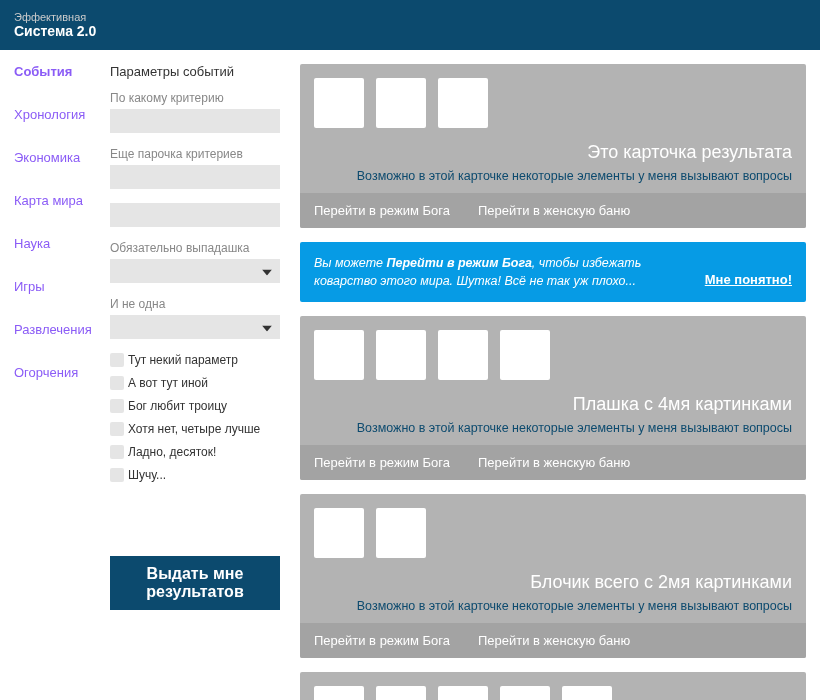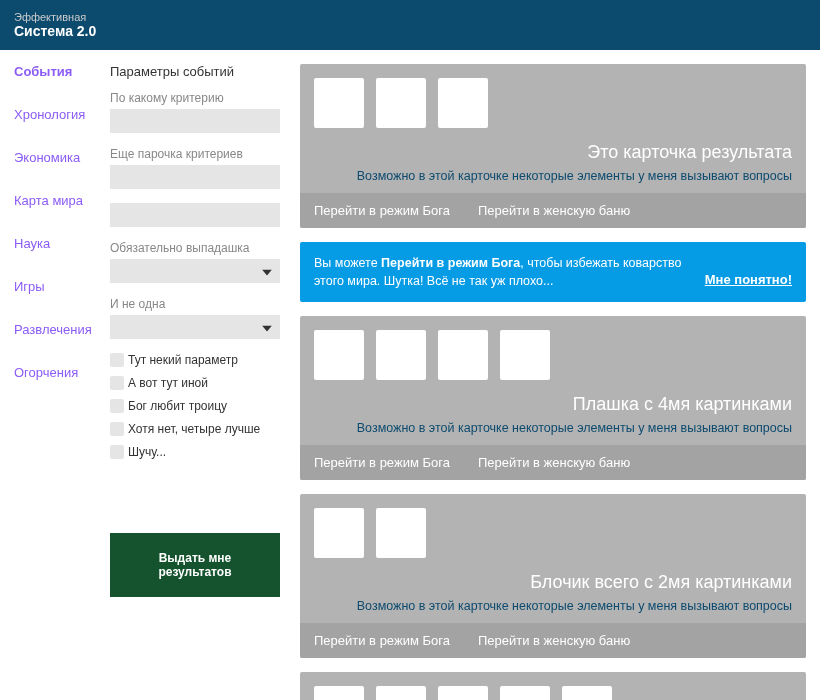--- a/index.html
+++ b/index.html
@@ -21,34 +21,34 @@
   .filter-group { margin-bottom: 14px; }
   .text-input { width: 100%; height: 24px; background: #e5e5e5; border: none; padding: 0 6px; font-size: 12px; }
   .date-row { display: flex; gap: 8px; }
   .date-row .text-input { width: 50%; }
   .select-wrap { position: relative; width: 100%; }
   .select-input { width: 100%; height: 24px; background: #e5e5e5; border: none; padding: 0 6px; font-size: 12px; appearance: none; -webkit-appearance: none; }
   .select-caret { position: absolute; right: 8px; top: 50%; transform: translateY(-50%); pointer-events: none; }
   .checkbox-row { display: flex; align-items: center; gap: 4px; margin-bottom: 9px; cursor: pointer; }
   .checkbox-box { width: 14px; height: 14px; background: #e5e5e5; border-radius: 2px; flex: 0 0 14px; }
   .checkbox-label { font-size: 12px; color: #333; }
-  .submit-btn { background: #14532d; color: #fff; border: none; padding: 18px 12px; font-size: 12px; font-weight: bold; cursor: pointer; margin-top: 60px; }
+  .submit-btn { background: #0c4a6e; color: #fff; border: none; padding: 9px 12px; font-size: 16px; font-weight: bold; cursor: pointer; margin-top: 60px; }
   
   .results { flex: 1; padding: 14px 14px 14px 0; background: #fff; }
   .card { background: #b3b3b3; border-radius: 2px; margin-bottom: 14px; overflow: hidden; }
   .card-body { padding: 14px 14px 10px 14px; text-align: right; }
   .thumbs { display: flex; gap: 12px; margin-bottom: 14px; }
   .thumb { width: 50px; height: 50px; background: #fff; border-radius: 2px; }
   .card-title { color: #fff; font-size: 18px; margin-bottom: 6px; }
   .card-desc { color: #0c4a6e; font-size: 12.5px; }
   .card-actions { background: #a3a3a3; padding: 10px 14px; display: flex; gap: 28px; }
   .card-action { color: #fff; font-size: 13px; cursor: pointer; }
   
   .notice { background: #069be5; color: #fff; border-radius: 2px; padding: 12px 14px; margin-bottom: 14px; display: flex; align-items: center; justify-content: space-between; gap: 16px; }
-  .notice-text { font-size: 12.5px; line-height: 1.45; flex: 1; }
+  .notice-text { font-size: 12.5px; line-height: 1.45; flex: 1; font-style: italic; }
   .notice-text b { font-weight: bold; }
   .notice-link { color: #fff; font-weight: bold; text-decoration: underline; font-size: 13px; cursor: pointer; white-space: nowrap; margin-top: 14px; }
   
   .bottom-thumbs { background: #b3b3b3; border-radius: 2px; padding: 14px; display: flex; gap: 12px; }
 </style>
 </head>
 <body>
 
 <div class="header">
   <div class="header-sub">Эффективная</div>
@@ -115,20 +115,24 @@
           <div class="checkbox-row">
             <span class="checkbox-box"></span>
             <span class="checkbox-label">Бог любит троицу</span>
           </div>
           <div class="checkbox-row">
             <span class="checkbox-box"></span>
             <span class="checkbox-label">Хотя нет, четыре лучше</span>
           </div>
           <div class="checkbox-row">
             <span class="checkbox-box"></span>
+            <span class="checkbox-label">Ладно, десяток!</span>
+          </div>
+          <div class="checkbox-row">
+            <span class="checkbox-box"></span>
             <span class="checkbox-label">Шучу...</span>
           </div>
         </div>
     </div>
 
     <button class="submit-btn">Выдать мне результатов</button>
   </div>
 
   <div class="results" id="results">
       <div class="card">

